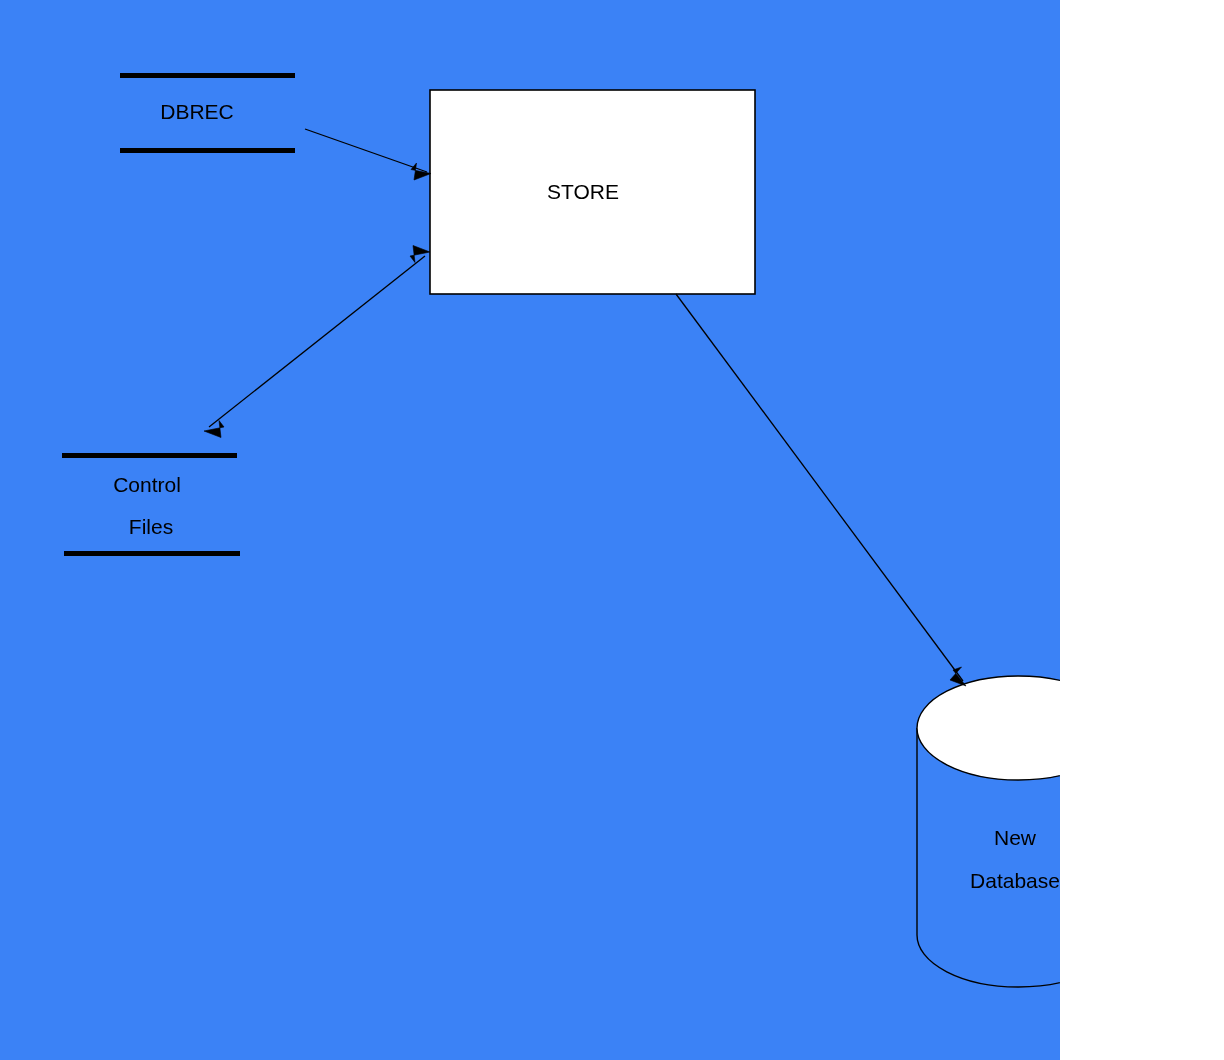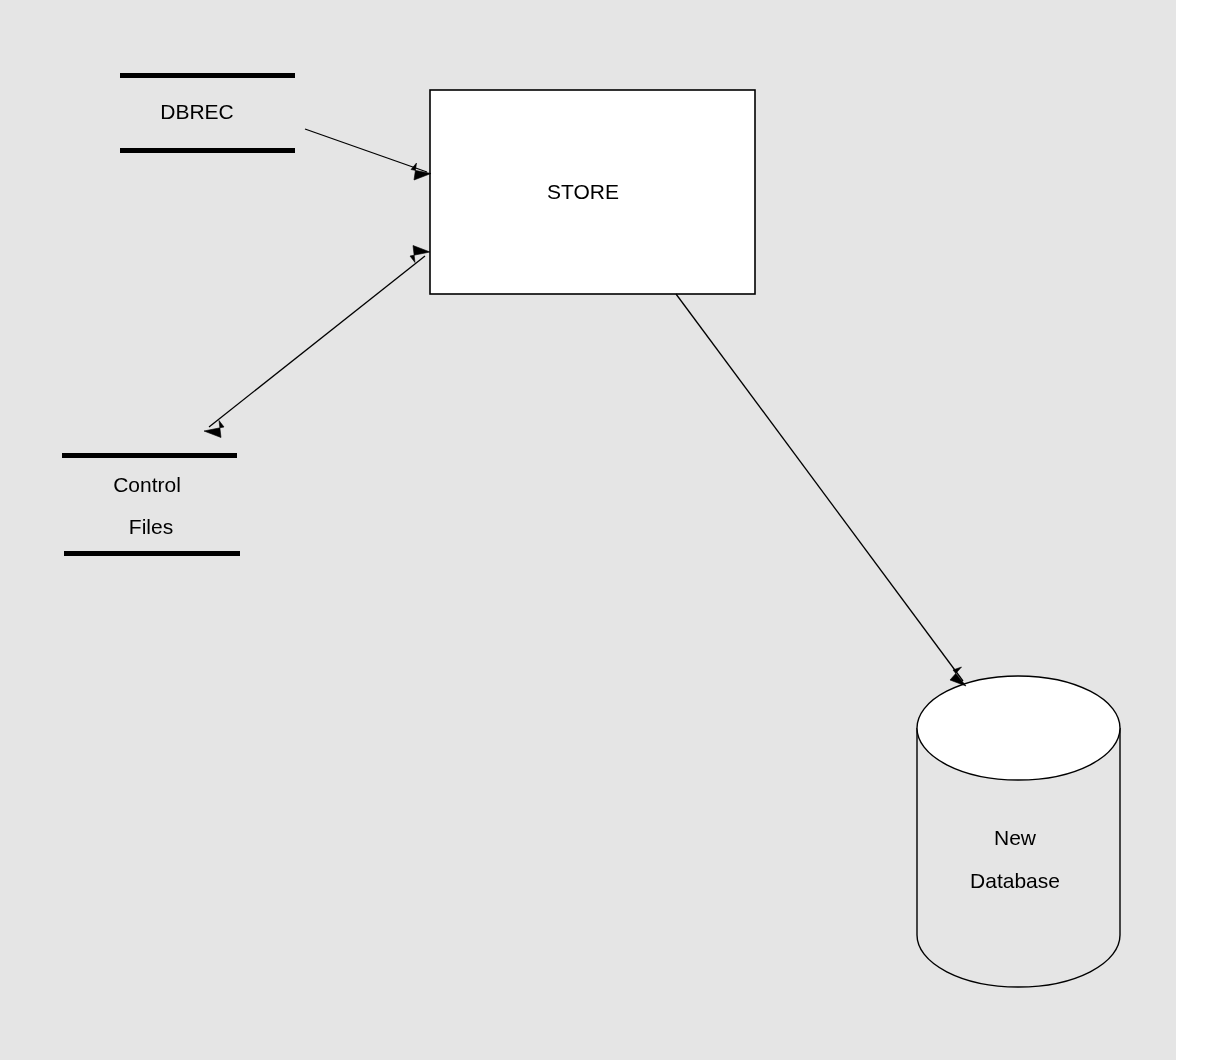--- a/index.html
+++ b/index.html
@@ -6,23 +6,23 @@
   html, body {
     margin: 0;
     padding: 0;
     background: #ffffff;
   }
   body {
     font-family: "Liberation Sans", sans-serif;
   }
   #canvas {
     position: relative;
-    width: 1176px;
+    width: 1060px;
     height: 1060px;
-    background: #e5e5e5;
+    background: #3b82f6;
     overflow: hidden;
   }
   #diagram-svg {
     position: absolute;
     left: 0;
     top: 0;
     width: 1224px;
     height: 1060px;
   }
   .node-label {

